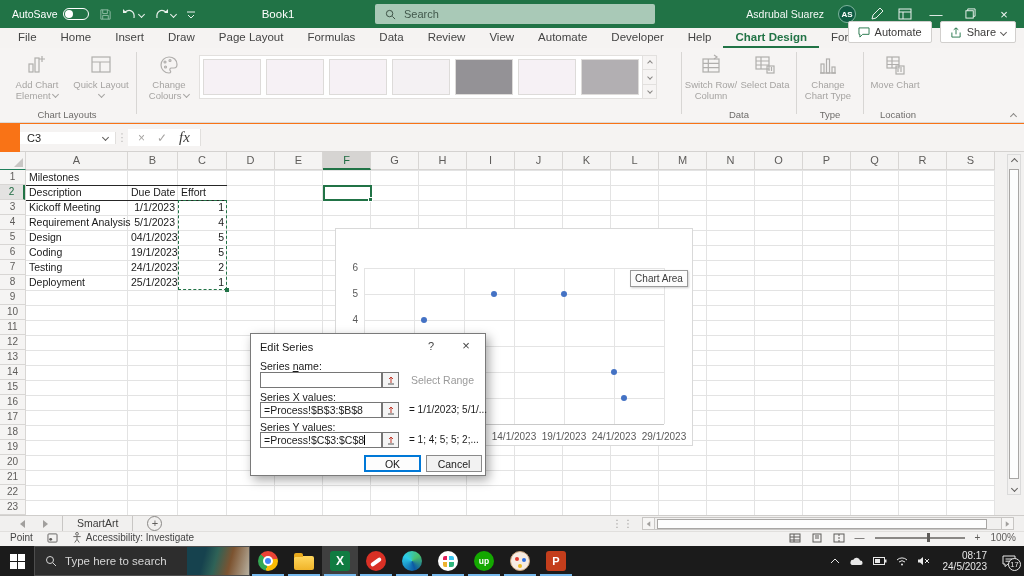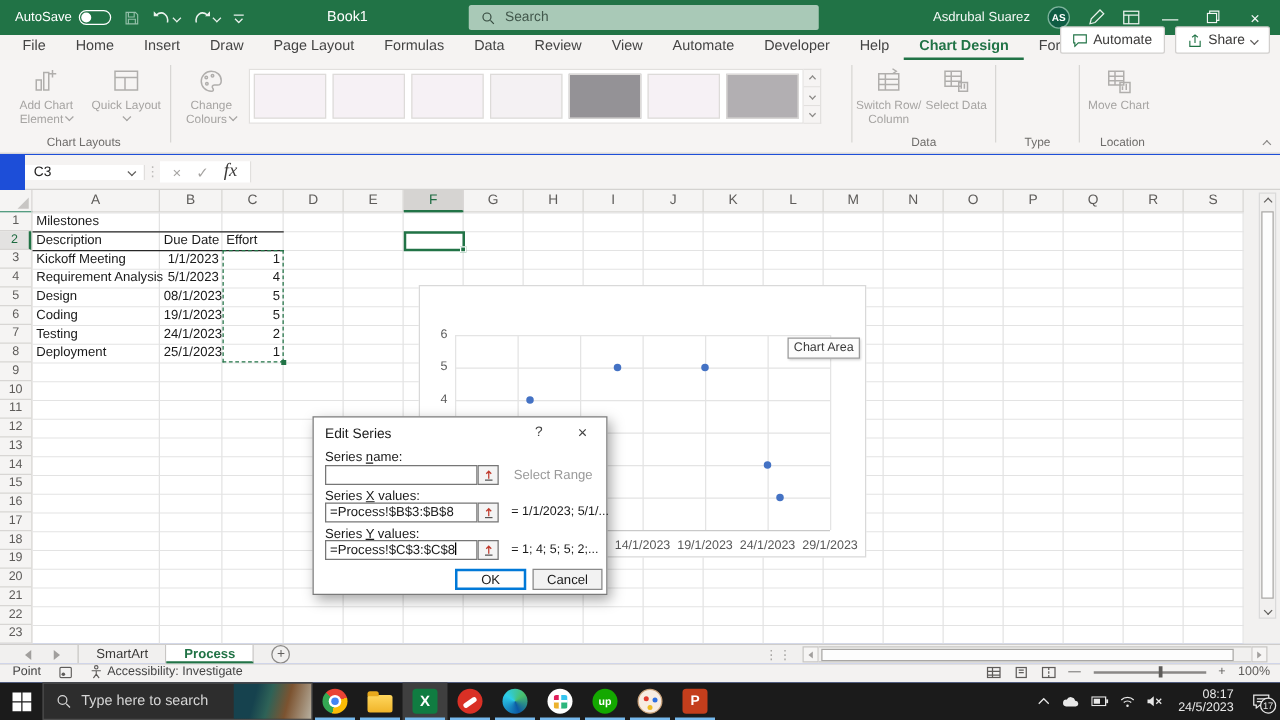--- a/index.html
+++ b/index.html
@@ -1,17 +1,17 @@
 <!DOCTYPE html>
 <html><head>
 <meta charset="utf-8">
 <style>
   html,body{margin:0;padding:0;background:#fff;}
   *{box-sizing:border-box;}
-  .screen{position:relative;width:1024px;height:576px;overflow:hidden;font-family:"Liberation Sans",sans-serif;font-size:11px;color:#252423;background:#1d4ed8;}
+  .screen{position:relative;width:1024px;height:576px;overflow:hidden;font-family:"Liberation Sans",sans-serif;font-size:11px;color:#252423;background:#f97316;}
 
   
   .titlebar{position:absolute;left:0;top:0;width:1024px;height:28px;background:#217346;color:#fff;display:flex;align-items:center;}
   .tb-left{display:flex;align-items:center;gap:10px;margin-left:12px;}
   .autosave{display:flex;align-items:center;gap:5px;font-size:10.5px;}
   .toggle{width:26px;height:12px;border:1px solid #fff;border-radius:7px;position:relative;}
   .toggle .knob{position:absolute;left:1px;top:1px;width:8px;height:8px;border-radius:50%;background:#fff;}
   .tb-ic{display:flex;align-items:center;opacity:.9;}
   .tb-ic svg{display:block;}
   .chev{display:inline-block;width:5px;height:5px;border-right:1px solid currentColor;border-bottom:1px solid currentColor;transform:rotate(45deg);vertical-align:2px;}
@@ -343,20 +343,29 @@
             <path d="M3 8h13M3 12h13M8 4v12"></path>
             <rect x="14" y="13" width="7" height="7"></rect>
             <path d="M16 18v-2M18.5 18v-4"></path>
           </svg>
         <span class="rlbl"><span>Select Data</span></span>
       </div>
       <div class="glabel">Data</div>
     </div>
     <div class="rsep"></div>
     <div class="rgroup" style="width:62px;">
+      <div class="rbtn">
+        <svg class="ric" viewBox="0 0 24 24">
+            <path d="M4 20h16"></path>
+            <rect x="5" y="11" width="3" height="9"></rect>
+            <rect x="10.5" y="6" width="3" height="14"></rect>
+            <rect x="16" y="14" width="3" height="6"></rect>
+          </svg>
+        <span class="rlbl"><span>Change Chart Type</span></span>
+      </div>
       <div class="glabel">Type</div>
     </div>
     <div class="rsep"></div>
     <div class="rgroup" style="width:64px;">
       <div class="rbtn">
         <svg class="ric" viewBox="0 0 24 24">
             <rect x="4" y="4" width="12" height="11"></rect>
             <path d="M4 8h12M4 11.5h12M9 4v11"></path>
             <rect x="13" y="13" width="8" height="8"></rect>
             <path d="M15 19v-3M18 19v-5"></path>
@@ -458,21 +467,21 @@
         <div class="cell" style="left: 0px; width: 102px; top: 15px;">Description</div>
         <div class="cell" style="left: 102px; width: 50px; top: 15px;">Due Date</div>
         <div class="cell" style="left: 152px; width: 49px; top: 15px;">Effort</div>
         <div class="cell" style="left: 0px; width: 102px; top: 30px;">Kickoff Meeting</div>
         <div class="cell r" style="left: 102px; width: 50px; top: 30px;">1/1/2023</div>
         <div class="cell r" style="left: 152px; width: 49px; top: 30px;">1</div>
         <div class="cell" style="left: 0px; width: 102px; top: 45px;">Requirement Analysis</div>
         <div class="cell r" style="left: 102px; width: 50px; top: 45px;">5/1/2023</div>
         <div class="cell r" style="left: 152px; width: 49px; top: 45px;">4</div>
         <div class="cell" style="left: 0px; width: 102px; top: 60px;">Design</div>
-        <div class="cell r" style="left: 102px; width: 50px; top: 60px;">08/1/2023</div>
+        <div class="cell r" style="left: 102px; width: 50px; top: 60px;">04/1/2023</div>
         <div class="cell r" style="left: 152px; width: 49px; top: 60px;">5</div>
         <div class="cell" style="left: 0px; width: 102px; top: 75px;">Coding</div>
         <div class="cell r" style="left: 102px; width: 50px; top: 75px;">19/1/2023</div>
         <div class="cell r" style="left: 152px; width: 49px; top: 75px;">5</div>
         <div class="cell" style="left: 0px; width: 102px; top: 90px;">Testing</div>
         <div class="cell r" style="left: 102px; width: 50px; top: 90px;">24/1/2023</div>
         <div class="cell r" style="left: 152px; width: 49px; top: 90px;">2</div>
         <div class="cell" style="left: 0px; width: 102px; top: 105px;">Deployment</div>
         <div class="cell r" style="left: 102px; width: 50px; top: 105px;">25/1/2023</div>
         <div class="cell r" style="left: 152px; width: 49px; top: 105px;">1</div>
@@ -565,21 +574,21 @@
 
     <div class="dbtn ok">OK</div>
     <div class="dbtn cancel">Cancel</div>
   </div>
 
   <div class="stabs">
     <div class="tabnav">
       <span class="tri l"></span>
       <span class="tri r"></span>
     </div>
-    <div style="display:flex;">
+    <div style="display:flex;flex-direction:column;">
         <div class="stab">SmartArt</div>
         <div class="stab active">Process</div>
       </div>
     <div class="addsheet">+</div>
     <div class="grip">⋮⋮</div>
     <div class="hscroll">
       <div class="hsbtn">
           <span class="tri l"></span>
         </div>
       <div class="hstrack">

